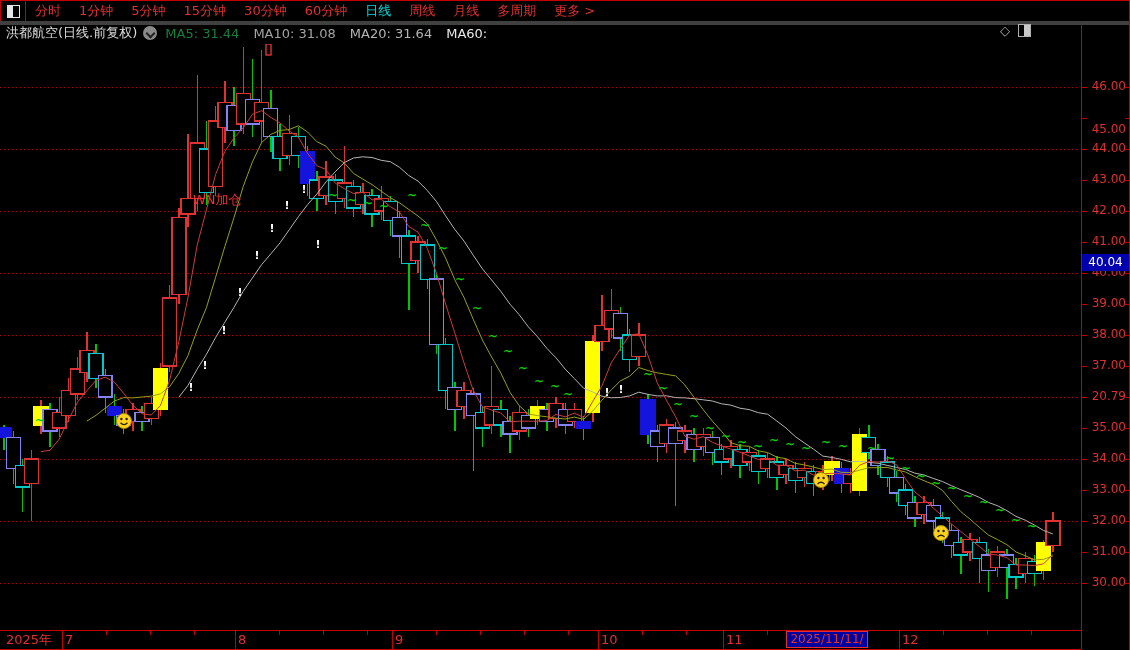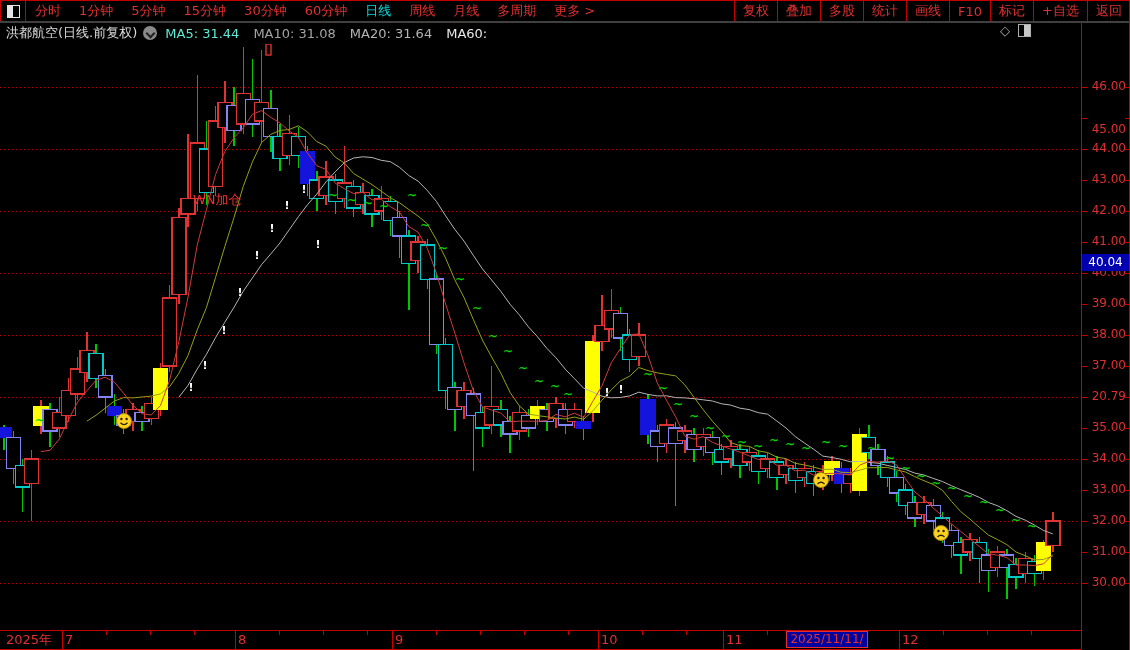--- a/index.html
+++ b/index.html
@@ -2,21 +2,21 @@
 <html><head>
 <meta charset="utf-8">
 <style>
   html,body{margin:0;padding:0;background:#000;}
   .window{position:relative;width:1130px;height:650px;background:#000;overflow:hidden;
     font-family:"DejaVu Sans","Liberation Sans",sans-serif;}
   .topline{position:absolute;left:0;top:0;width:100%;height:1px;background:#c40000;}
   .rightline{position:absolute;right:0;top:0;width:1px;height:100%;background:#c40000;}
   
   .menubar{position:absolute;left:0;top:1px;width:100%;height:20px;display:flex;align-items:stretch;
-    border-bottom:2px solid #404040;}
+    border-bottom:4px solid #404040;}
   .app-icon-cell{width:24px;display:flex;align-items:center;justify-content:center;
     border-right:1px solid #c40000;border-left:1px solid #c40000;}
   .win-icon{width:11px;height:11px;border:1px solid #e6e6e6;
     background:linear-gradient(90deg,#e6e6e6 45%,rgba(0,0,0,0) 45%);}
   .menu-left{display:flex;align-items:center;}
   .menu-left .mi{color:#e03030;font-size:13px;margin:0 9px;white-space:nowrap;}
   .menu-left .mi.active{color:#00dcdc;}
   .menu-right{margin-left:auto;display:flex;align-items:stretch;}
   .menu-right .mi{border-left:1px solid #c40000;color:#e03030;font-size:13px;
     display:flex;align-items:center;padding:0 8px;white-space:nowrap;}
@@ -71,37 +71,26 @@
         <span class="mi">5分钟</span>
         <span class="mi">15分钟</span>
         <span class="mi">30分钟</span>
         <span class="mi">60分钟</span>
         <span class="mi active">日线</span>
         <span class="mi">周线</span>
         <span class="mi">月线</span>
         <span class="mi">多周期</span>
         <span class="mi">更多 &gt;</span>
       </div>
-    <div class="menu-right" id="menuRight">
-        <span class="mi">复权</span>
-        <span class="mi">叠加</span>
-        <span class="mi">多股</span>
-        <span class="mi">统计</span>
-        <span class="mi">画线</span>
-        <span class="mi">F10</span>
-        <span class="mi">标记</span>
-        <span class="mi">+自选</span>
-        <span class="mi">返回</span>
-      </div>
   </div>
 
   <div class="titlebar">
     <span class="instrument">洪都航空(日线.前复权)</span>
     <span class="chev"></span>
-    <span id="maLegend"><span class="ma-item" style="color: #5eead4;">MA5: 31.44</span><span class="ma-item" style="color: #a3a3a3;">MA10: 31.08</span><span class="ma-item" style="color: rgb(180, 180, 180);">MA20: 31.64</span><span class="ma-item" style="color: rgb(232, 232, 232);">MA60:</span></span>
+    <span id="maLegend"><span class="ma-item" style="color: #15803d;">MA5: 31.44</span><span class="ma-item" style="color: #a3a3a3;">MA10: 31.08</span><span class="ma-item" style="color: rgb(180, 180, 180);">MA20: 31.64</span><span class="ma-item" style="color: rgb(232, 232, 232);">MA60:</span></span>
   </div>
   <div class="title-icons">
     <span class="diamond">◇</span>
     <span class="panel-ic"></span>
   </div>
 
   <svg id="chart" width="1080" height="586" viewBox="0 0 1080 586" style="position:absolute;left:0;top:44px;">
       <g>
         <line x1="0" y1="43" x2="1080" y2="43" stroke="#b40000" stroke-width="1" stroke-dasharray="1,3" shape-rendering="crispEdges"></line>
         <line x1="0" y1="105" x2="1080" y2="105" stroke="#b40000" stroke-width="1" stroke-dasharray="1,3" shape-rendering="crispEdges"></line>

